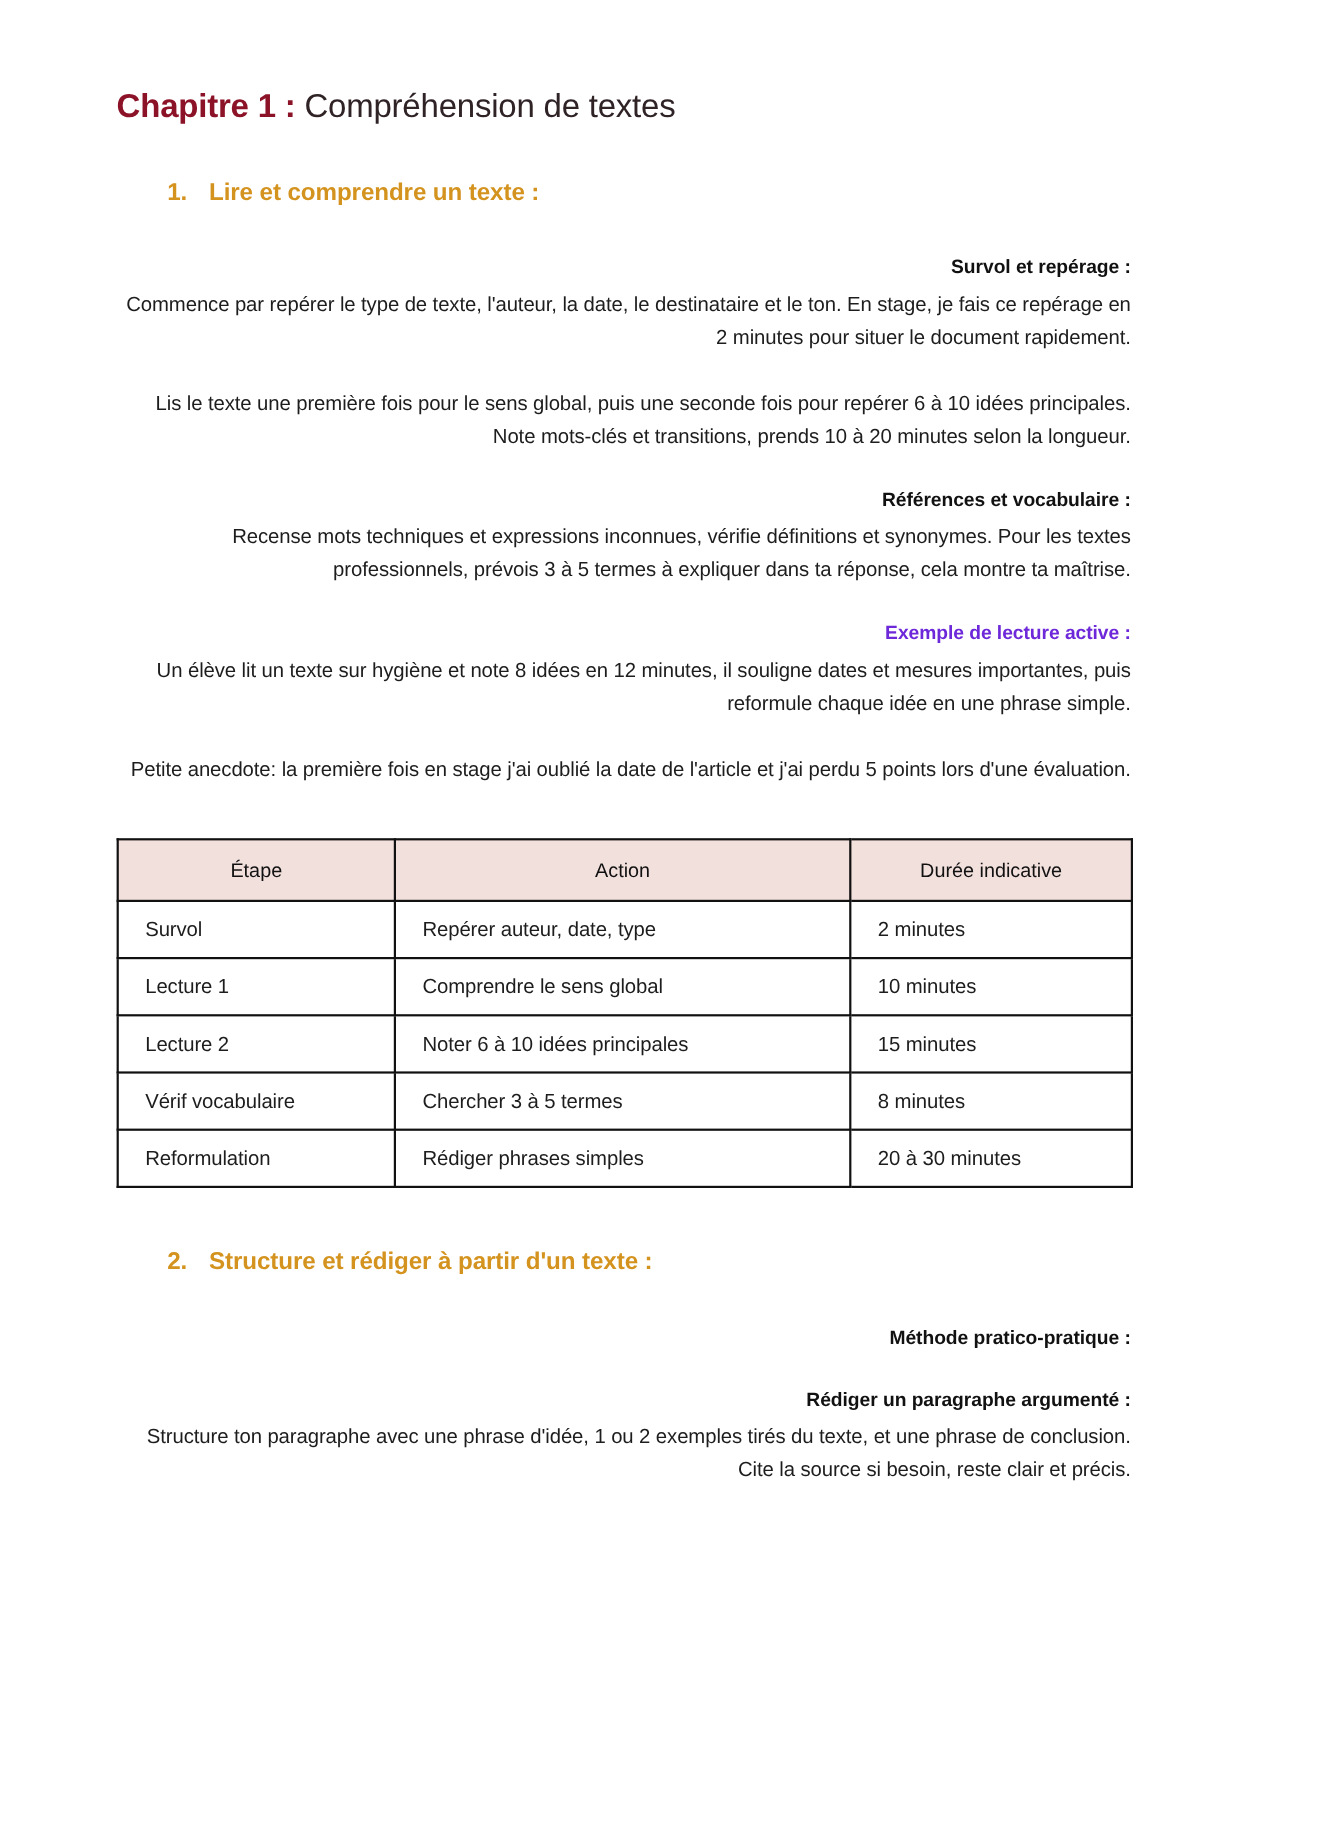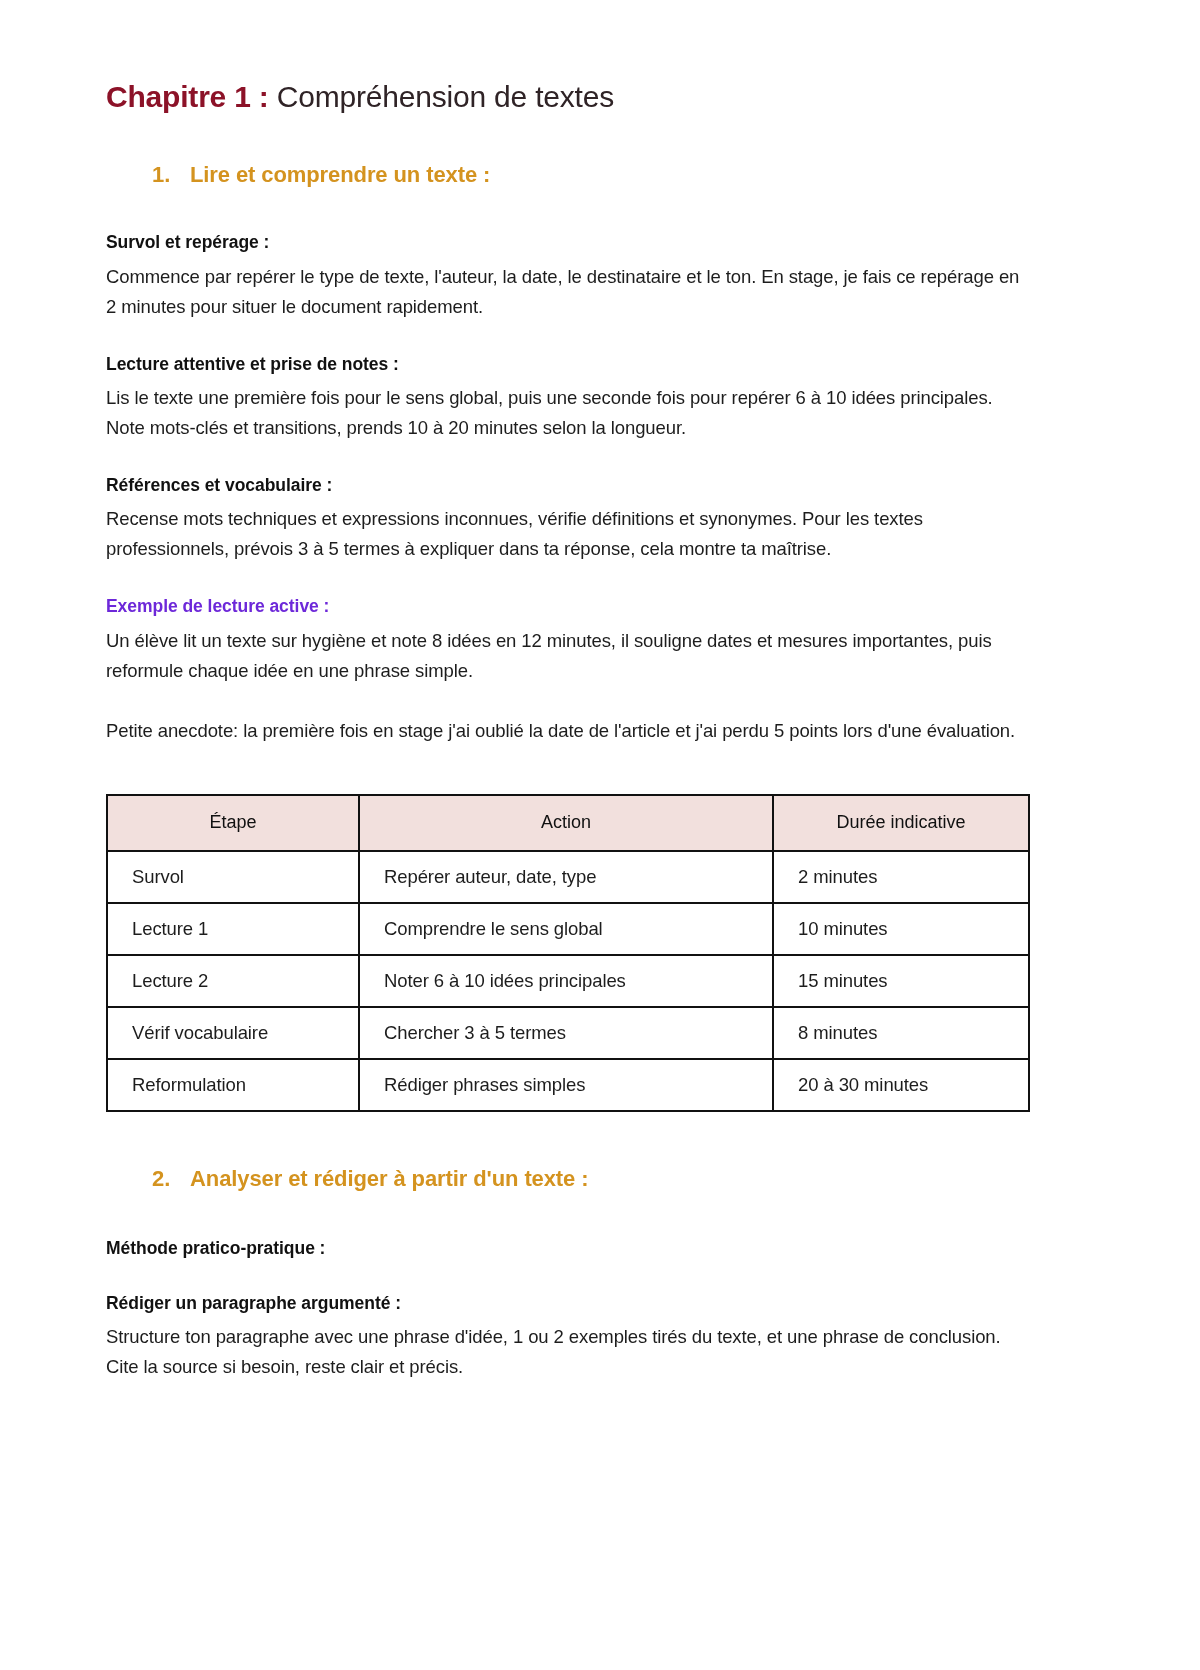--- a/index.html
+++ b/index.html
@@ -61,20 +61,21 @@
     flex: 1 1 auto;
   }
   .section-heading.second {
     margin-top: 54px;
     margin-bottom: 44px;
   }
 
   
   .block {
     margin: 0 0 30px 0;
+    text-align: right;
   }
   .block-heading {
     font-weight: 700;
     font-size: 17.5px;
     line-height: 1.45;
     margin: 0 0 6px 0;
     color: #111111;
     letter-spacing: -0.05px;
   }
   .block-heading.accent-green {
@@ -145,21 +146,20 @@
     <span class="sec-num">1.</span>
     <span class="sec-label">Lire et comprendre un texte :</span>
   </div>
 
   <div class="block">
     <p class="block-heading">Survol et repérage :</p>
     <p class="block-body">Commence par repérer le type de texte, l'auteur, la date, le destinataire et le ton. En stage, je fais ce repérage en 2 minutes pour situer le document rapidement.</p>
   </div>
 
   <div class="block">
-    <p class="block-heading">Lecture attentive et prise de notes :</p>
     <p class="block-body">Lis le texte une première fois pour le sens global, puis une seconde fois pour repérer 6 à 10 idées principales. Note mots-clés et transitions, prends 10 à 20 minutes selon la longueur.</p>
   </div>
 
   <div class="block">
     <p class="block-heading">Références et vocabulaire :</p>
     <p class="block-body">Recense mots techniques et expressions inconnues, vérifie définitions et synonymes. Pour les textes professionnels, prévois 3 à 5 termes à expliquer dans ta réponse, cela montre ta maîtrise.</p>
   </div>
 
   <div class="block">
     <p class="block-heading accent-green">Exemple de lecture active :</p>
@@ -209,21 +209,21 @@
           <td>Reformulation</td>
           <td>Rédiger phrases simples</td>
           <td>20 à 30 minutes</td>
         </tr>
       </tbody>
     </table>
   </div>
 
   <div class="section-heading second">
     <span class="sec-num">2.</span>
-    <span class="sec-label">Analyser et rédiger à partir d'un texte :</span>
+    <span class="sec-label">Structure et rédiger à partir d'un texte :</span>
   </div>
 
   <div class="block">
     <p class="block-heading">Méthode pratico-pratique :</p>
   </div>
 
   <div class="block">
     <p class="block-heading">Rédiger un paragraphe argumenté :</p>
     <p class="block-body">Structure ton paragraphe avec une phrase d'idée, 1 ou 2 exemples tirés du texte, et une phrase de conclusion. Cite la source si besoin, reste clair et précis.</p>
   </div>

